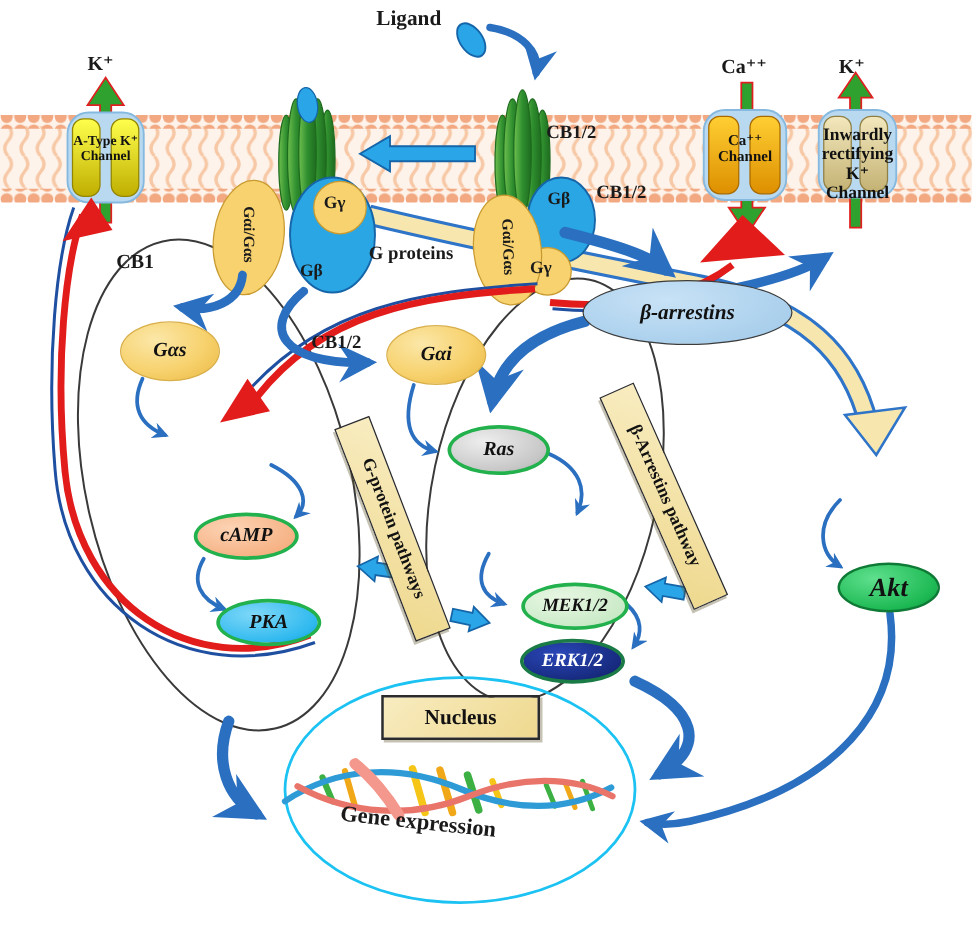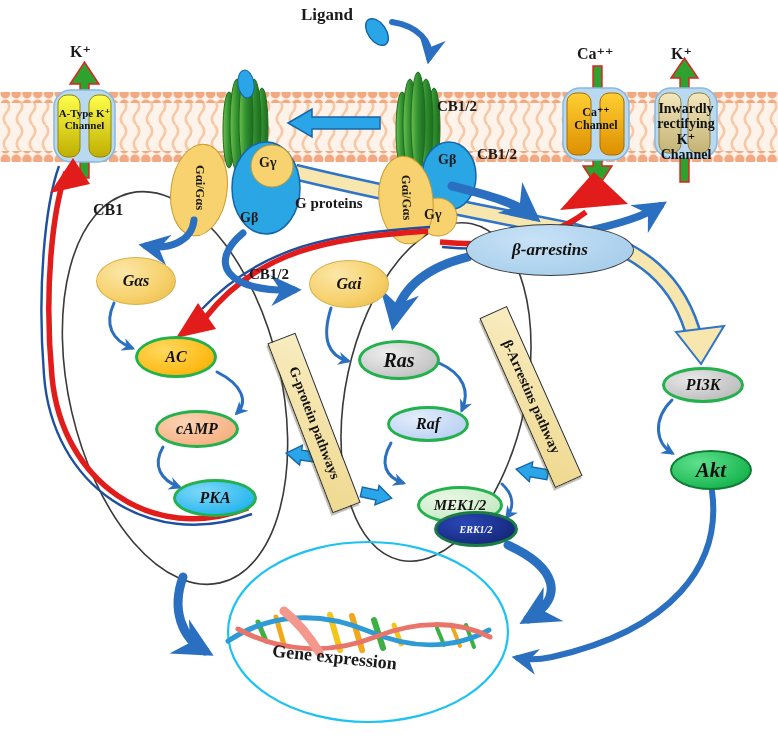--- a/index.html
+++ b/index.html
@@ -210,29 +210,27 @@
   <div>Channel</div>
 </div>
 <div class="chantext" style="left:654px;top:101px;width:64px;font-size:14px;">
   <div>Inwardly</div>
   <div>rectifying</div>
   <div>K⁺ Channel</div>
 </div>
 
 <div class="node gnode" style="left:96px;top:257px;width:80px;height:48px;font-size:16px;">Gαs</div>
 <div class="node gnode" style="left:309px;top:260px;width:80px;height:48px;font-size:16px;">Gαi</div>
-<div class="node greenborder" style="left:135px;top:336px;width:82px;height:42px;font-size:16px;background:radial-gradient(ellipse at 35% 30%,#ffd95e,#fdb913 70%,#e09a00);">AC</div>
 <div class="node greenborder" style="left:173px;top:479px;width:84px;height:38px;font-size:16px;background:radial-gradient(ellipse at 35% 30%,#7fd8f8,#2fb9ef 70%,#0d9ad8);">PKA</div>
 <div class="node greenborder" style="left:155px;top:410px;width:84px;height:38px;font-size:16px;background:radial-gradient(ellipse at 35% 30%,#fcd3b4,#f6b183 75%,#eb9a63);">cAMP</div>
-<div class="node greenborder" style="left:358px;top:340px;width:82px;height:40px;font-size:20px;background:radial-gradient(ellipse at 35% 30%,#eeeeee,#c7c7c7 70%,#a8a8a8);text-align:center;">Ras</div>
-<div class="node greenborder" style="left:387px;top:406px;width:82px;height:36px;font-size:16px;background:radial-gradient(ellipse at 35% 30%,#e3edfb,#bdd3f4 75%,#9fbce6);">Raf</div>
-<div class="node greenborder" style="left:417px;top:486px;width:86px;height:38px;font-size:15px;background:radial-gradient(ellipse at 35% 30%,#e8f7e4,#c9eac6 75%,#a9d8a6);">MEK1/2</div>
-<div class="node" style="left:434px;top:511px;width:84px;height:36px;font-size:10px;color:#fff;border:3px solid #1B7B46;background:radial-gradient(ellipse at 35% 30%,#2a47b8,#16297C 75%,#0c1a55);">ERK1/2</div>
-<div class="node greenborder" style="left:662px;top:367px;width:82px;height:36px;font-size:16px;background:radial-gradient(ellipse at 35% 30%,#e8e8e8,#bfbfbf 75%,#a0a0a0);">PI3K</div>
+<div class="node greenborder" style="left:358px;top:340px;width:82px;height:40px;font-size:16px;background:radial-gradient(ellipse at 35% 30%,#eeeeee,#c7c7c7 70%,#a8a8a8);text-align:center;">Ras</div>
+<div class="node greenborder" style="left:417px;top:466px;width:86px;height:38px;font-size:15px;background:radial-gradient(ellipse at 35% 30%,#e8f7e4,#c9eac6 75%,#a9d8a6);">MEK1/2</div>
+<div class="node" style="left:416px;top:511px;width:84px;height:36px;font-size:15px;color:#fff;border:3px solid #1B7B46;background:radial-gradient(ellipse at 35% 30%,#2a47b8,#16297C 75%,#0c1a55);">ERK1/2</div>
 <div class="node" style="left:670px;top:450px;width:82px;height:40px;font-size:21px;border:2px solid #0E7A35;background:radial-gradient(ellipse at 35% 30%,#5fe08d,#1DB954 70%,#0f9340);">Akt</div>
 <div class="node" style="left:466px;top:224px;width:168px;height:52px;font-size:17px;border:1.6px solid #3c3c3c;background:radial-gradient(ellipse at 40% 30%,#c8e2f6,#a9cfec 75%,#8fbde2);">β-arrestins</div>
 
 <div class="tanbox" style="left:223px;top:408px;width:180px;height:28px;font-size:14px;transform:rotate(69deg);">G-protein pathways</div>
 <div class="tanbox" style="left:438px;top:382px;width:184px;height:28px;font-size:14px;transform:rotate(66deg);">β-Arrestins pathway</div>
+<div class="tanbox" style="left:305px;top:556px;width:123px;height:32px;font-size:17px;border-width:2px;">Nucleus</div>
 
 <div class="lbl" style="left:272px;top:648px;font-size:18px;transform:rotate(6deg);">Gene expression</div>
 
 </div>
 
 </body></html>

